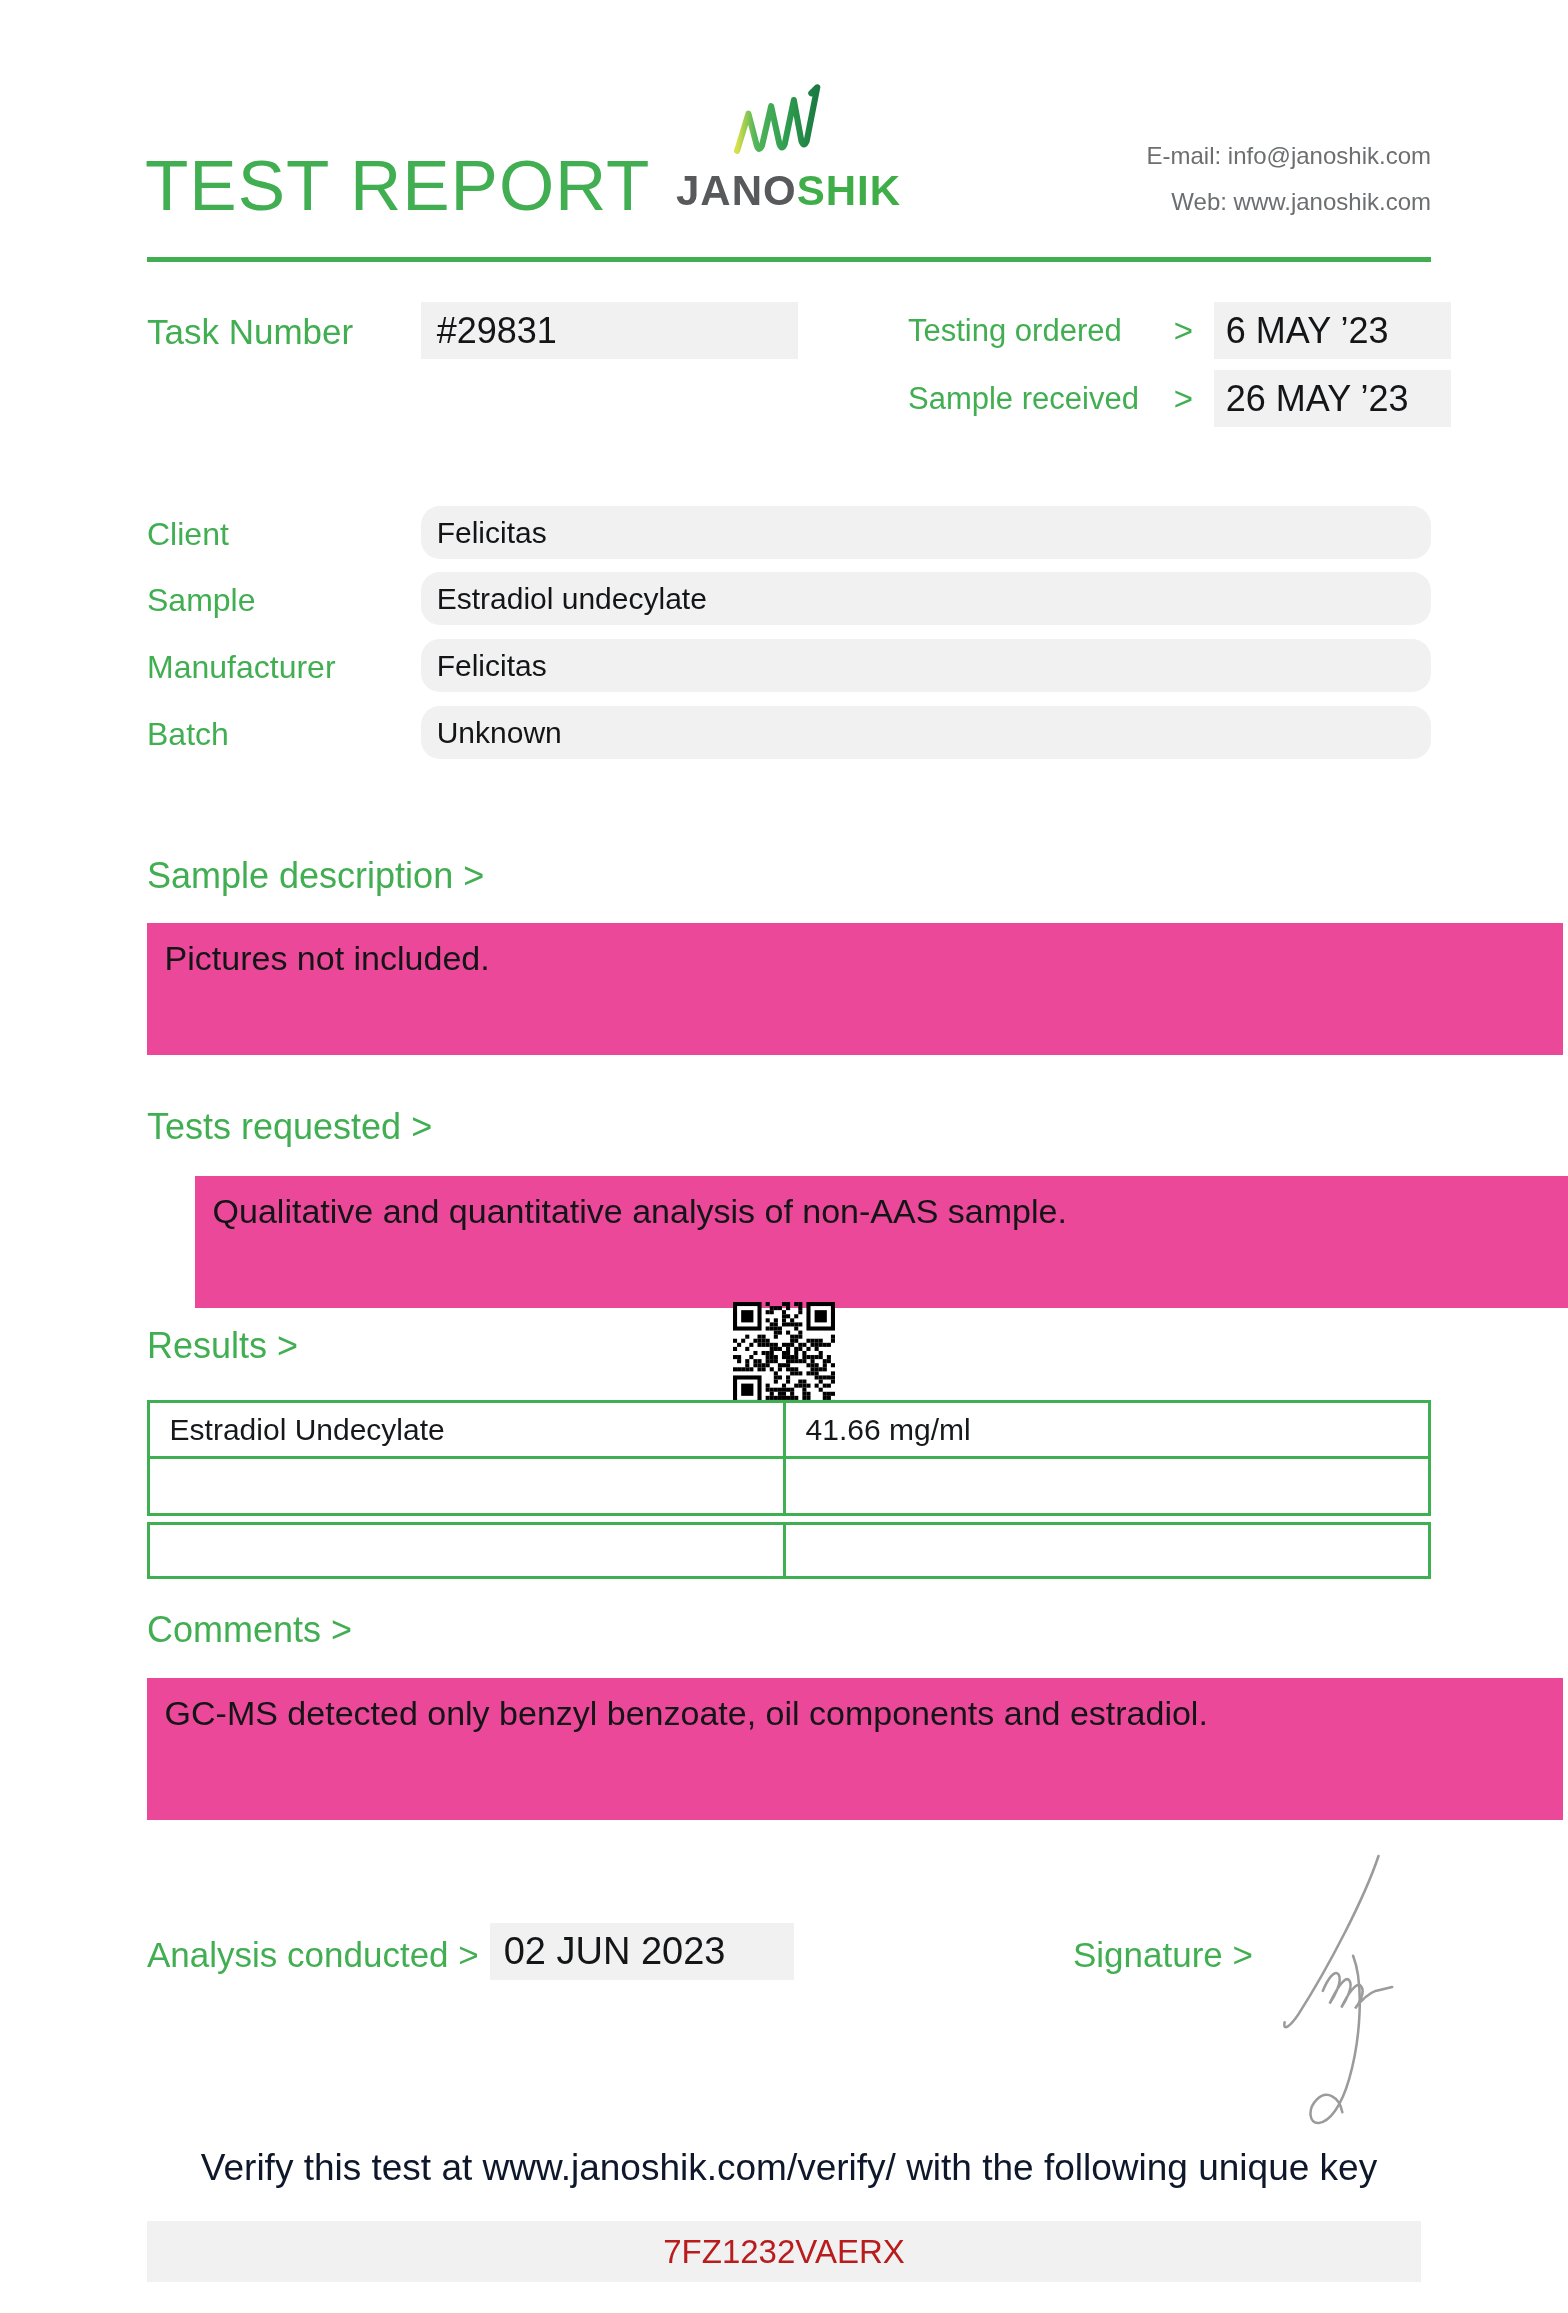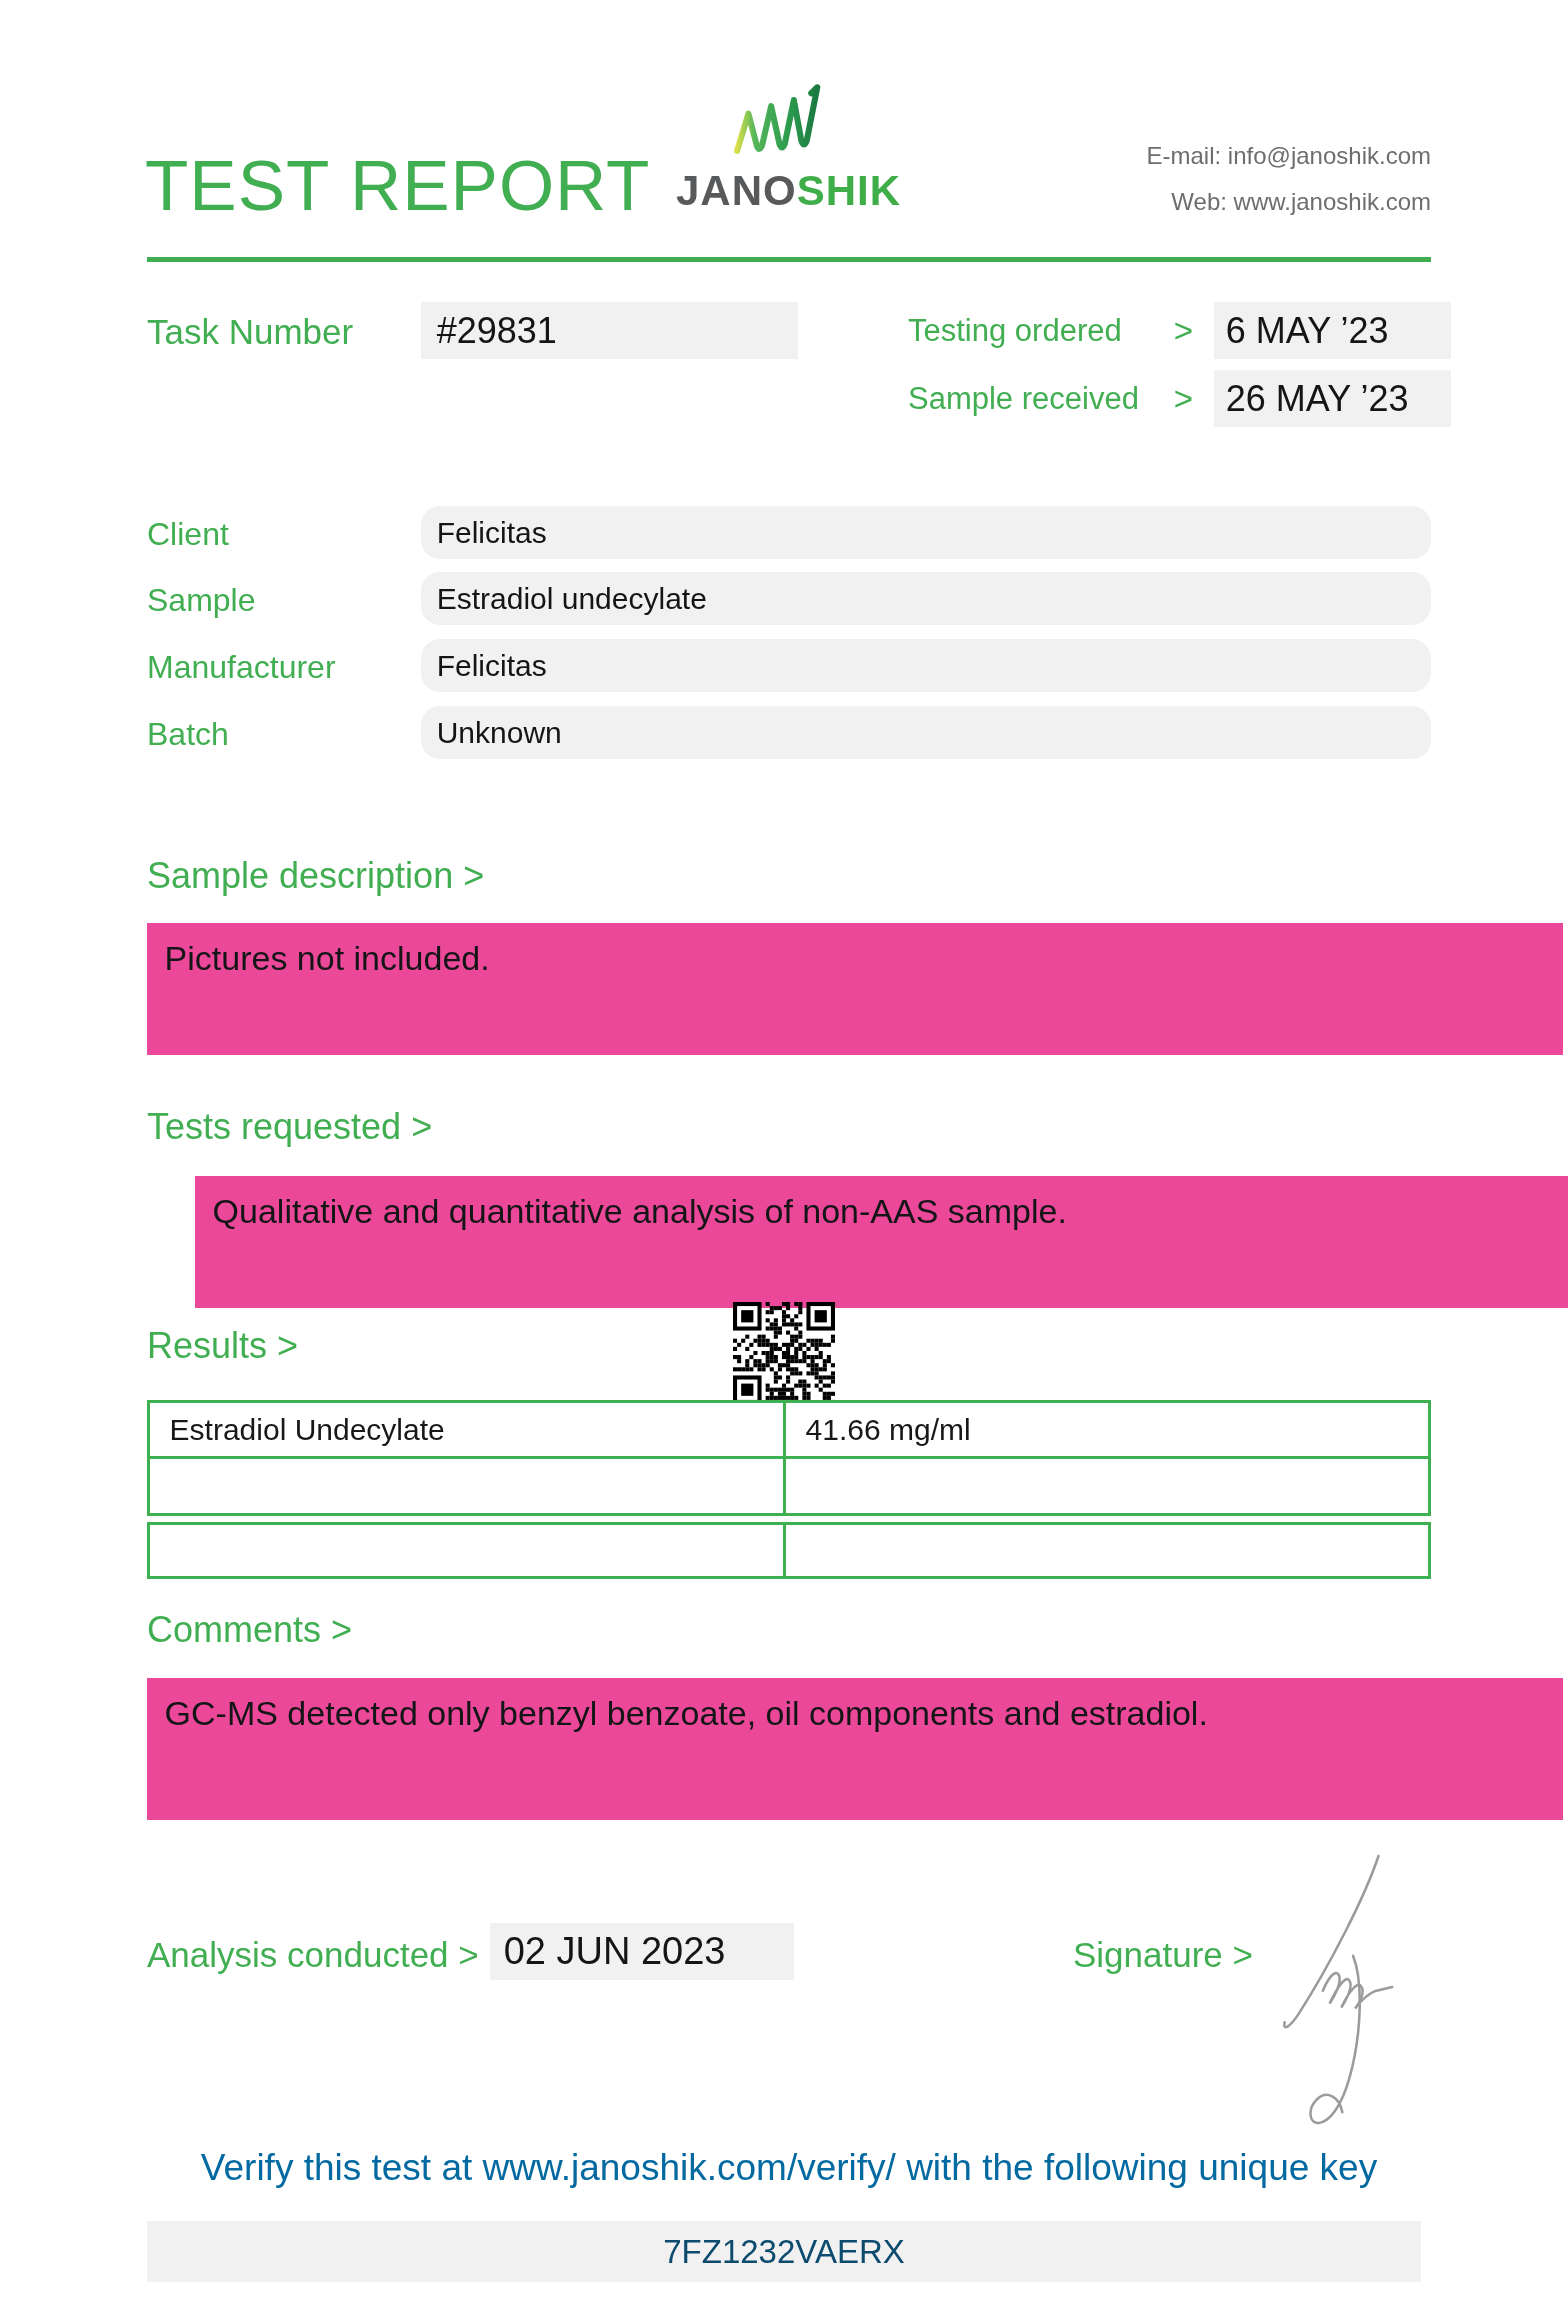--- a/index.html
+++ b/index.html
@@ -52,23 +52,23 @@
   .r-row.third { margin-top:5.9px; height:57px; }
   .r-cell-left { width:636px; border-right:3.9px solid #3fb052; display:flex; align-items:center; padding-left:19.6px; font-size:30px; }
   .r-cell-right { flex:1; display:flex; align-items:center; padding-left:19.6px; font-size:30px; }
 
   
   .analysis-label { left:147px; top:1935px; font-size:35px; color:#41ae52; }
   .analysis-box { left:490px; top:1923px; width:304px; height:57px; background:#f1f1f2;
                   display:flex; align-items:center; padding-left:13.7px; font-size:38px; color:#141517; }
   .signature-label { left:1073px; top:1935px; font-size:35px; color:#41ae52; }
   .signature { left:1269px; top:1846px; width:176px; height:284px; }
-  .verify-line { left:147px; top:2147px; width:1284px; text-align:center; font-size:37px; color:#0369a1; }
+  .verify-line { left:147px; top:2147px; width:1284px; text-align:center; font-size:37px; color:#0f172a; }
   .key-box { left:147px; top:2221px; width:1274px; height:61px; background:#f1f1f2;
-             display:flex; align-items:center; justify-content:center; font-size:33px; color:#0c4a6e; }
+             display:flex; align-items:center; justify-content:center; font-size:33px; color:#b91c1c; }
 </style>
 </head>
 <body>
 
 <div class="page">
 
   <div class="abs title">TEST REPORT</div>
 
   <svg class="abs logo-icon" viewBox="0 0 140 110" fill="none">
     <defs>

